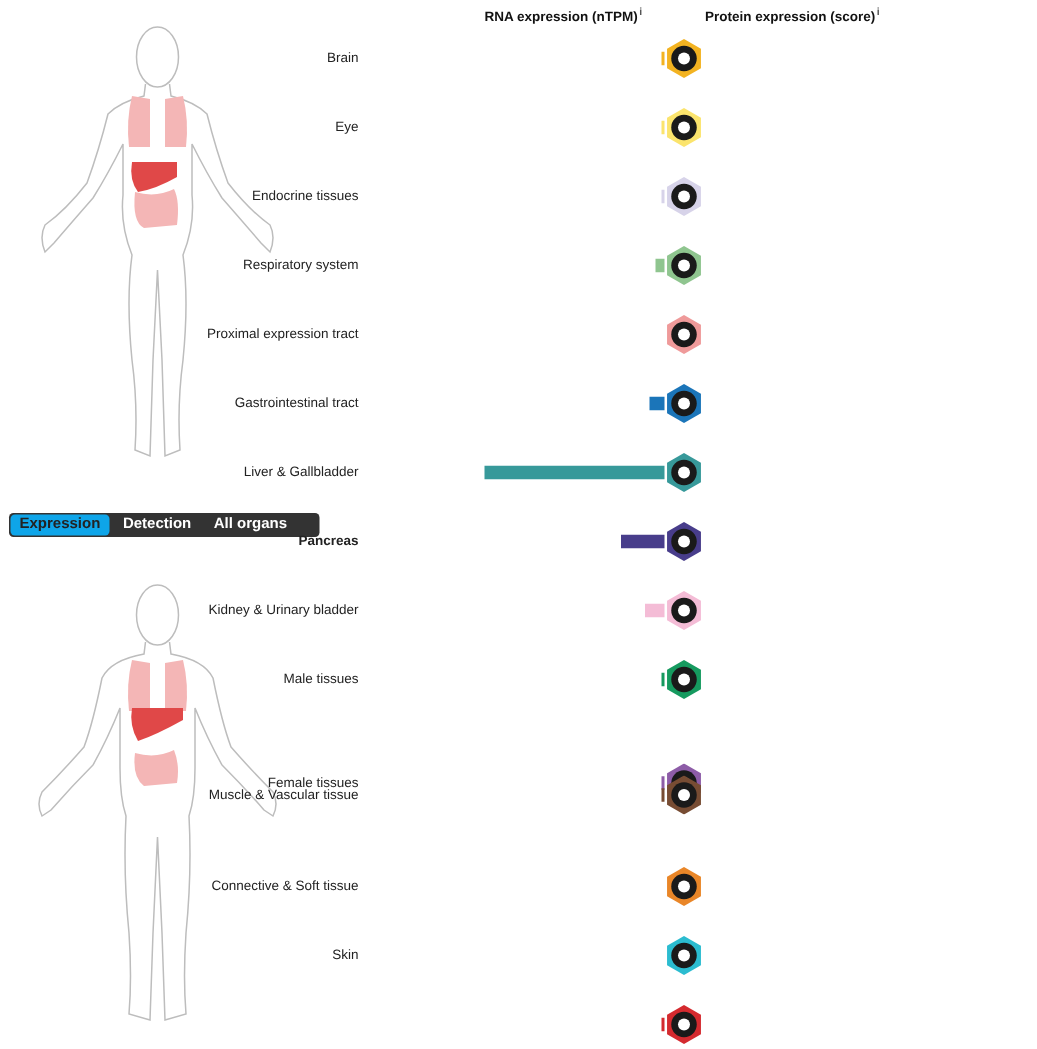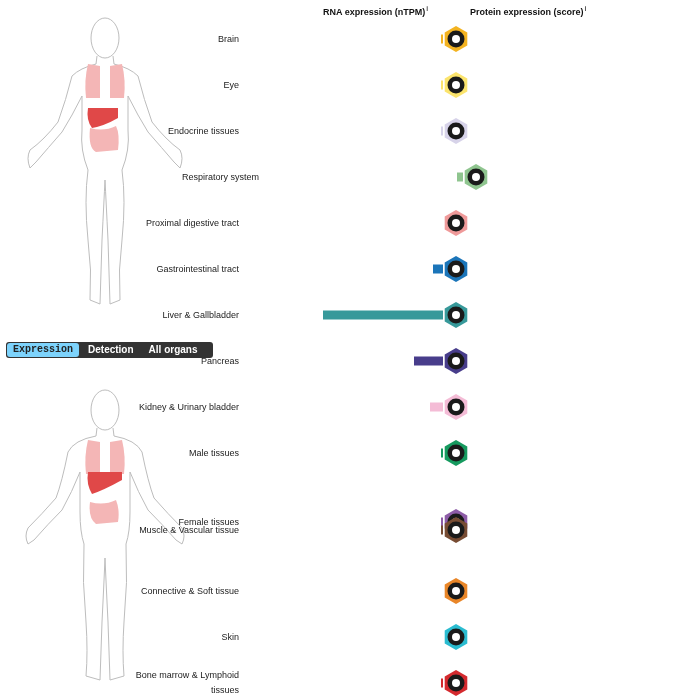--- a/index.html
+++ b/index.html
@@ -8,21 +8,21 @@
 
   .body-fig { position: absolute; left: 0; width: 210px; }
   .body-fig svg { display: block; }
   #fig-female { top: 0; height: 320px; }
   #fig-male { top: 372px; height: 327px; }
 
   .toggle { position: absolute; left: 6px; top: 342px; height: 16px; width: 207px;
             background: #333; border-radius: 3px; display: flex; align-items: center; padding: 0 1px; }
   .toggle .opt { font-size: 10px; font-weight: bold; color: #fff; padding: 0 6px; height: 14px;
                  line-height: 14px; cursor: pointer; white-space: nowrap; }
-  .toggle .opt.active { background: #7dd3fc; color: #222; border-radius: 3px; font-family: Liberation Mono, monospace; }
+  .toggle .opt.active { background: #0ea5e9; color: #222; border-radius: 3px; }
   .toggle .opt.sp { margin-left: 3px; }
 
   .hdr { position: absolute; top: 5px; font-size: 9px; font-weight: bold; color: #111; white-space: nowrap; }
   .hdr sup { font-size: 7px; color: #555; margin-left: 1px; }
   #hdr-rna { left: 323px; }
   #hdr-prot { left: 470px; }
 
   .row { position: absolute; left: 0; width: 611px; height: 40px; }
   .row .lbl { position: absolute; right: 372px; top: 50%; transform: translateY(-50%);
               font-size: 9px; line-height: 15px; text-align: right; color: #222; width: 110px; }
@@ -103,33 +103,33 @@
       <div class="lbl">Endocrine tissues</div>
       <div class="bar" style="width: 2px; left: 441px; background: rgb(215, 211, 233);"></div>
       <div class="hex">
         <svg width="26" height="26" viewBox="0 0 26 26">
           <polygon points="13,0 24.3,6.5 24.3,19.5 13,26 1.7,19.5 1.7,6.5" fill="#d7d3e9"></polygon>
           <circle cx="13" cy="13" r="8.5" fill="#1a1a1a"></circle>
           <circle cx="13" cy="13" r="4" fill="#ffffff"></circle>
         </svg>
       </div>
     </div>
-    <div class="row" style="top: 157px; margin-left: 20px;">
+    <div class="row" style="top: 157px;">
       <div class="lbl">Respiratory system</div>
       <div class="bar" style="width: 6px; left: 437px; background: rgb(143, 197, 143);"></div>
       <div class="hex">
         <svg width="26" height="26" viewBox="0 0 26 26">
           <polygon points="13,0 24.3,6.5 24.3,19.5 13,26 1.7,19.5 1.7,6.5" fill="#8fc58f"></polygon>
           <circle cx="13" cy="13" r="8.5" fill="#1a1a1a"></circle>
           <circle cx="13" cy="13" r="4" fill="#ffffff"></circle>
         </svg>
       </div>
     </div>
     <div class="row" style="top: 203px;">
-      <div class="lbl">Proximal digestive tract</div>
+      <div class="lbl">Proximal expression tract</div>
       <div class="hex">
         <svg width="26" height="26" viewBox="0 0 26 26">
           <polygon points="13,0 24.3,6.5 24.3,19.5 13,26 1.7,19.5 1.7,6.5" fill="#ef9a9a"></polygon>
           <circle cx="13" cy="13" r="8.5" fill="#1a1a1a"></circle>
           <circle cx="13" cy="13" r="4" fill="#ffffff"></circle>
         </svg>
       </div>
     </div>
     <div class="row" style="top: 249px;">
       <div class="lbl">Gastrointestinal tract</div>
@@ -146,21 +146,21 @@
       <div class="lbl">Liver &amp; Gallbladder</div>
       <div class="bar" style="width: 120px; left: 323px; background: rgb(55, 153, 154);"></div>
       <div class="hex">
         <svg width="26" height="26" viewBox="0 0 26 26">
           <polygon points="13,0 24.3,6.5 24.3,19.5 13,26 1.7,19.5 1.7,6.5" fill="#37999a"></polygon>
           <circle cx="13" cy="13" r="8.5" fill="#1a1a1a"></circle>
           <circle cx="13" cy="13" r="4" fill="#ffffff"></circle>
         </svg>
       </div>
     </div>
-    <div class="row" style="top: 341px;">
+    <div class="row" style="top: 341px; font-weight: bold;">
       <div class="lbl">Pancreas</div>
       <div class="bar" style="width: 29px; left: 414px; background: rgb(72, 61, 139);"></div>
       <div class="hex">
         <svg width="26" height="26" viewBox="0 0 26 26">
           <polygon points="13,0 24.3,6.5 24.3,19.5 13,26 1.7,19.5 1.7,6.5" fill="#483d8b"></polygon>
           <circle cx="13" cy="13" r="8.5" fill="#1a1a1a"></circle>
           <circle cx="13" cy="13" r="4" fill="#ffffff"></circle>
         </svg>
       </div>
     </div>
@@ -222,21 +222,20 @@
       <div class="lbl">Skin</div>
       <div class="hex">
         <svg width="26" height="26" viewBox="0 0 26 26">
           <polygon points="13,0 24.3,6.5 24.3,19.5 13,26 1.7,19.5 1.7,6.5" fill="#2bbcd0"></polygon>
           <circle cx="13" cy="13" r="8.5" fill="#1a1a1a"></circle>
           <circle cx="13" cy="13" r="4" fill="#ffffff"></circle>
         </svg>
       </div>
     </div>
     <div class="row" style="top: 663px;">
-      <div class="lbl">Bone marrow &amp; Lymphoid tissues</div>
       <div class="bar" style="width: 2px; left: 441px; background: rgb(212, 42, 47);"></div>
       <div class="hex">
         <svg width="26" height="26" viewBox="0 0 26 26">
           <polygon points="13,0 24.3,6.5 24.3,19.5 13,26 1.7,19.5 1.7,6.5" fill="#d42a2f"></polygon>
           <circle cx="13" cy="13" r="8.5" fill="#1a1a1a"></circle>
           <circle cx="13" cy="13" r="4" fill="#ffffff"></circle>
         </svg>
       </div>
     </div>
   </div>

